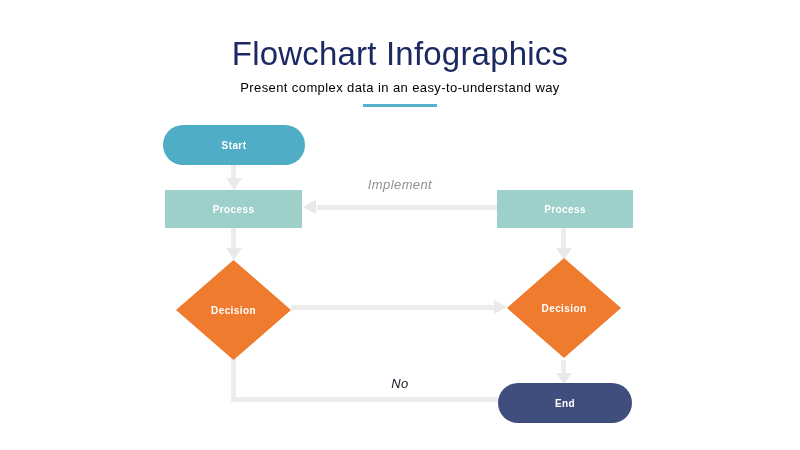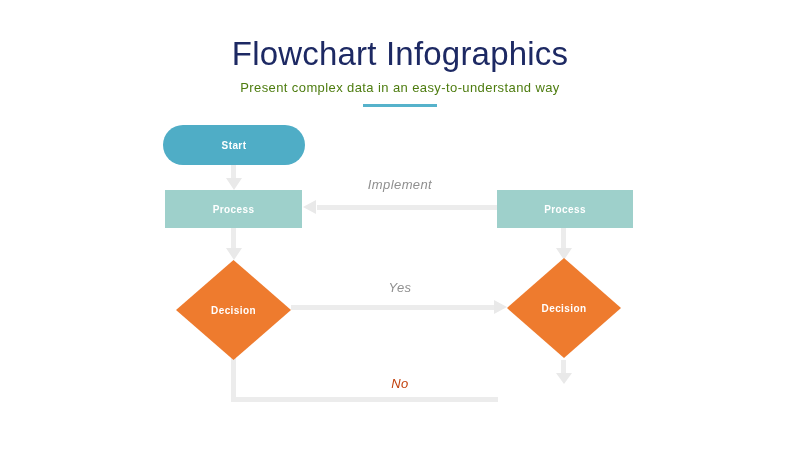--- a/index.html
+++ b/index.html
@@ -82,40 +82,39 @@
   #label-implement { top:177px; }
   #label-yes       { top:280px; }
   #label-no        { top:376px; }
 </style>
 </head>
 <body>
 
 <div class="slide">
 
   <div class="title" style="color: rgb(29, 41, 99);">Flowchart Infographics</div>
-  <div class="subtitle" style="color: #4d7c0f;">Present complex data in an easy-to-understand way</div>
+  <div class="subtitle" style="color: #000000;">Present complex data in an easy-to-understand way</div>
   <div class="underline" style="background-color: rgb(86, 178, 203);"></div>
 
   <div class="line" id="ln-start-process"></div>
   <div class="ah ah-down" id="ah-start-process"></div>
 
   <div class="line" id="ln-implement"></div>
   <div class="ah ah-left" id="ah-implement"></div>
   <div class="edge-label" id="label-implement" style="color: rgb(143, 143, 143);">Implement</div>
 
   <div class="line" id="ln-process-decision-l"></div>
   <div class="ah ah-down" id="ah-process-decision-l"></div>
 
   <div class="line" id="ln-yes"></div>
   <div class="ah ah-right" id="ah-yes"></div>
-  <div class="edge-label" id="label-yes" style="color: rgb(143, 143, 143);">Yes</div>
 
   <div class="line" id="ln-no-vert"></div>
   <div class="line" id="ln-no-horiz"></div>
-  <div class="edge-label" id="label-no" style="color: #c2410c;">No</div>
+  <div class="edge-label" id="label-no" style="color: #0f172a;">No</div>
 
   <div class="line" id="ln-process-decision-r"></div>
   <div class="ah ah-down" id="ah-process-decision-r"></div>
 
   <div class="line" id="ln-decision-end"></div>
   <div class="ah ah-down" id="ah-decision-end"></div>
 
   <div class="node pill" id="node-start" style="background-color: rgb(79, 173, 198);">
     <span>Start</span>
   </div>
@@ -129,14 +128,17 @@
   </div>
 
   <div class="node diamond" id="node-decision-left" style="background-color: rgb(238, 123, 46);">
     <span>Decision</span>
   </div>
 
   <div class="node diamond" id="node-decision-right" style="background-color: rgb(238, 123, 46);">
     <span>Decision</span>
   </div>
 
+  <div class="node pill" id="node-end" style="background-color: rgb(63, 78, 124);">
+    <span>End</span>
+  </div>
 
 </div>
 
 </body></html>

